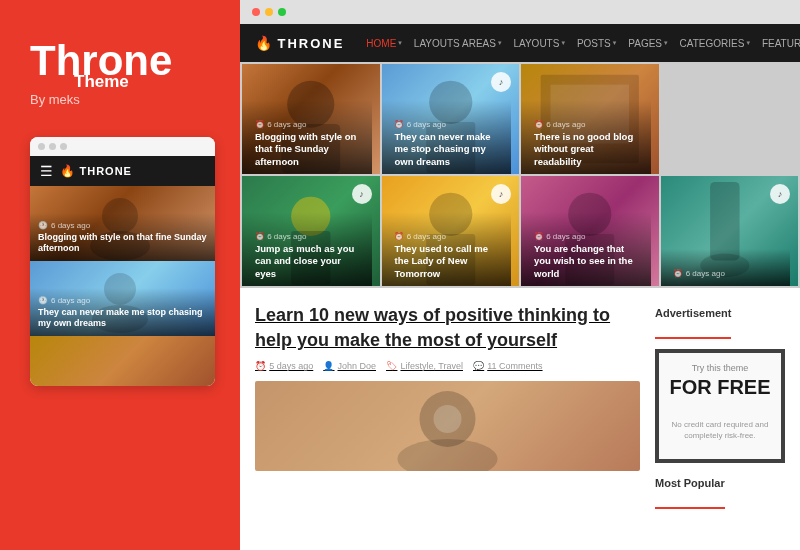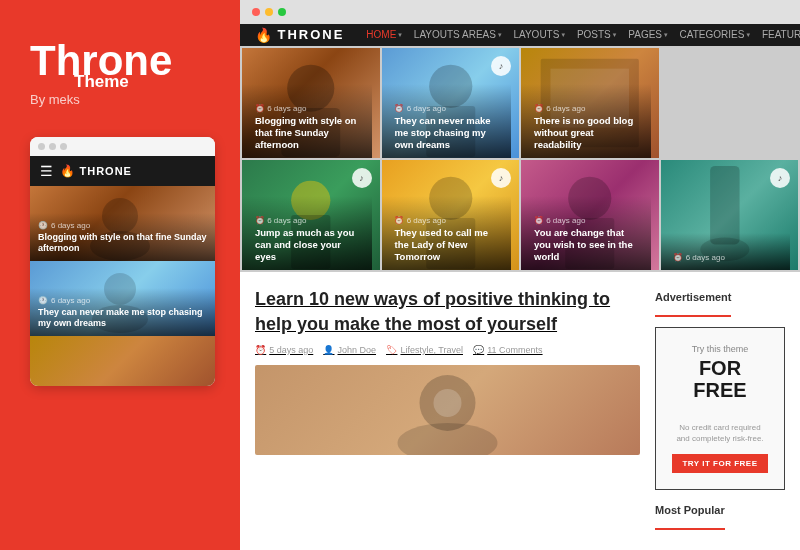--- a/index.html
+++ b/index.html
@@ -293,28 +293,28 @@
     
     .sidebar-col {
       width: 130px;
       min-width: 130px;
     }
     .sidebar-section-title {
       font-size: 11px;
       font-weight: 700;
       color: #333;
       margin-bottom: 5px;
-      padding-bottom: 12px;
+      padding-bottom: 18px;
       border-bottom: 2px solid #e8392a;
       display: inline-block;
     }
     .ad-box {
       background: #f9f9f9;
-      border: 1px solid #404040;
-      padding: 16px;
+      border: 4px solid #404040;
+      padding: 10px;
       text-align: center;
       margin-top: 5px;
     }
     .ad-try-text {
       font-size: 9px;
       color: #888;
       margin-bottom: 3px;
     }
     .ad-big-text {
       font-size: 20px;
@@ -585,21 +585,20 @@
           </svg>
         </div>
       </div>
 
       <div class="sidebar-col">
         <div class="sidebar-section-title">Advertisement</div>
         <div class="ad-box">
           <div class="ad-try-text">Try this theme</div>
           <div class="ad-big-text">FOR FREE</div>
           <div class="ad-small-text">No credit card required and completely risk-free.</div>
-          <button class="ad-btn">TRY IT FOR FREE</button>
         </div>
         <div class="sidebar-section2">
           <div class="sidebar-section-title">Most Popular</div>
         </div>
       </div>
     </div>
   </div>
 </div>
 
 </body></html>

